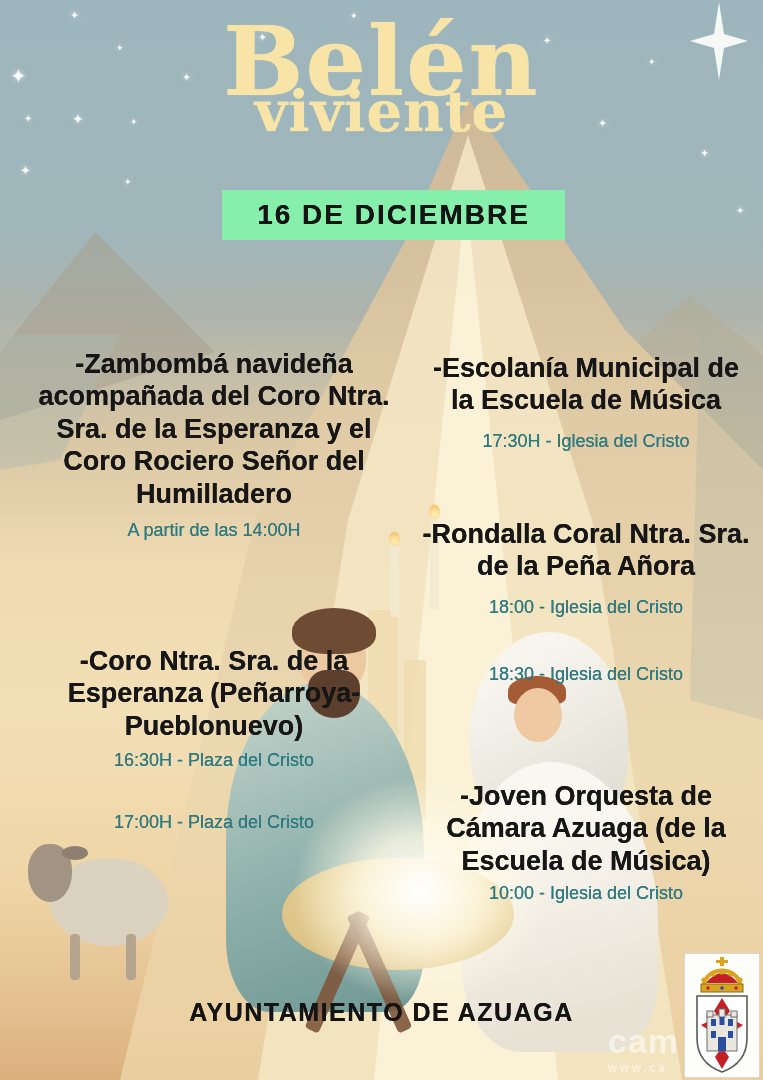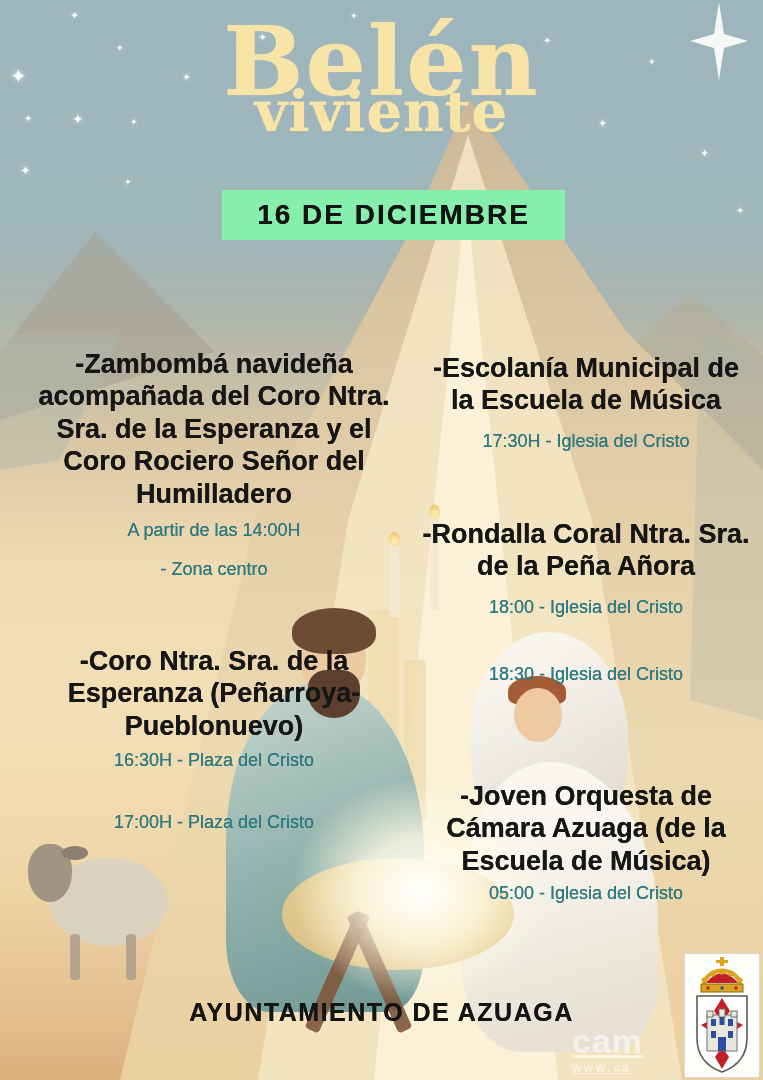--- a/index.html
+++ b/index.html
@@ -77,22 +77,22 @@
   .col-right{left:412px;width:348px;}
   .event{position:absolute;left:0;width:100%;}
   .event-name{font-weight:bold;font-size:27px;line-height:1.2;color:#161616;
     margin:0 auto;text-shadow:0 0 .6px #161616;}
   .col-left .event-name{max-width:352px;}
   .col-right .event-name{max-width:330px;}
   .event-time{font-weight:normal;font-size:18px;color:#2E7A80;white-space:nowrap;
     text-shadow:0 0 .6px #2E7A80;}
   .footer-text{position:absolute;left:0;top:998px;width:100%;text-align:center;z-index:10;
     font-weight:bold;font-size:25px;letter-spacing:1.5px;color:#141414;text-shadow:0 0 .5px #141414;}
-  .watermark{position:absolute;left:572px;top:1024px;z-index:11;color:rgba(255,255,255,.55);
-    font-weight:bold;text-decoration:underline;}
+  .watermark{position:absolute;left:608px;top:1024px;z-index:11;color:rgba(255,255,255,.55);
+    font-weight:bold;}
   .wm-big{font-size:34px;line-height:1;letter-spacing:1px;}
   .wm-small{font-size:12px;letter-spacing:2.5px;margin-top:3px;color:rgba(255,255,255,.5);}
   .coat{position:absolute;left:684px;top:953px;width:76px;height:125px;z-index:12;}
 </style>
 </head>
 <body>
 
 <div class="poster">
 
   <div class="bg-base layer"></div>
@@ -165,21 +165,20 @@
     <div class="title-l1">Belén</div>
     <div class="title-l2">viviente</div>
   </div>
 
   <div class="banner banner-date">16 DE DICIEMBRE</div>
 
   <div class="col col-left">
     <div class="event" style="top:348px;">
       <div class="event-name">-Zambombá navideña acompañada del Coro Ntra. Sra. de la Esperanza y el Coro Rociero Señor del Humilladero</div>
       <div class="event-time" style="margin-top:10px;">A partir de las 14:00H</div>
-      <div class="event-time" style="margin-top:18px;">- Zona centro</div>
     </div>
     <div class="event" style="top:645px;">
       <div class="event-name">-Coro Ntra. Sra. de la Esperanza (Peñarroya-Pueblonuevo)</div>
       <div class="event-time" style="margin-top:8px;">16:30H - Plaza del Cristo</div>
     </div>
     <div class="event" style="top:790px;">
       <div class="event-time" style="margin-top:22px;">17:00H - Plaza del Cristo</div>
     </div>
   </div>
 
@@ -190,21 +189,21 @@
     </div>
     <div class="event" style="top:518px;">
       <div class="event-name">-Rondalla Coral Ntra. Sra. de la Peña Añora</div>
       <div class="event-time" style="margin-top:14px;">18:00 - Iglesia del Cristo</div>
     </div>
     <div class="event" style="top:648px;">
       <div class="event-time" style="margin-top:16px;">18:30 - Iglesia del Cristo</div>
     </div>
     <div class="event" style="top:780px;">
       <div class="event-name">-Joven Orquesta de Cámara Azuaga (de la Escuela de Música)</div>
-      <div class="event-time" style="margin-top:6px;">05:00 - Iglesia del Cristo</div>
+      <div class="event-time" style="margin-top:6px;">10:00 - Iglesia del Cristo</div>
     </div>
   </div>
 
   <div class="footer-text">AYUNTAMIENTO DE AZUAGA</div>
 
   <div class="watermark">
     <div class="wm-big">cam</div>
     <div class="wm-small">www.ca</div>
   </div>
 

